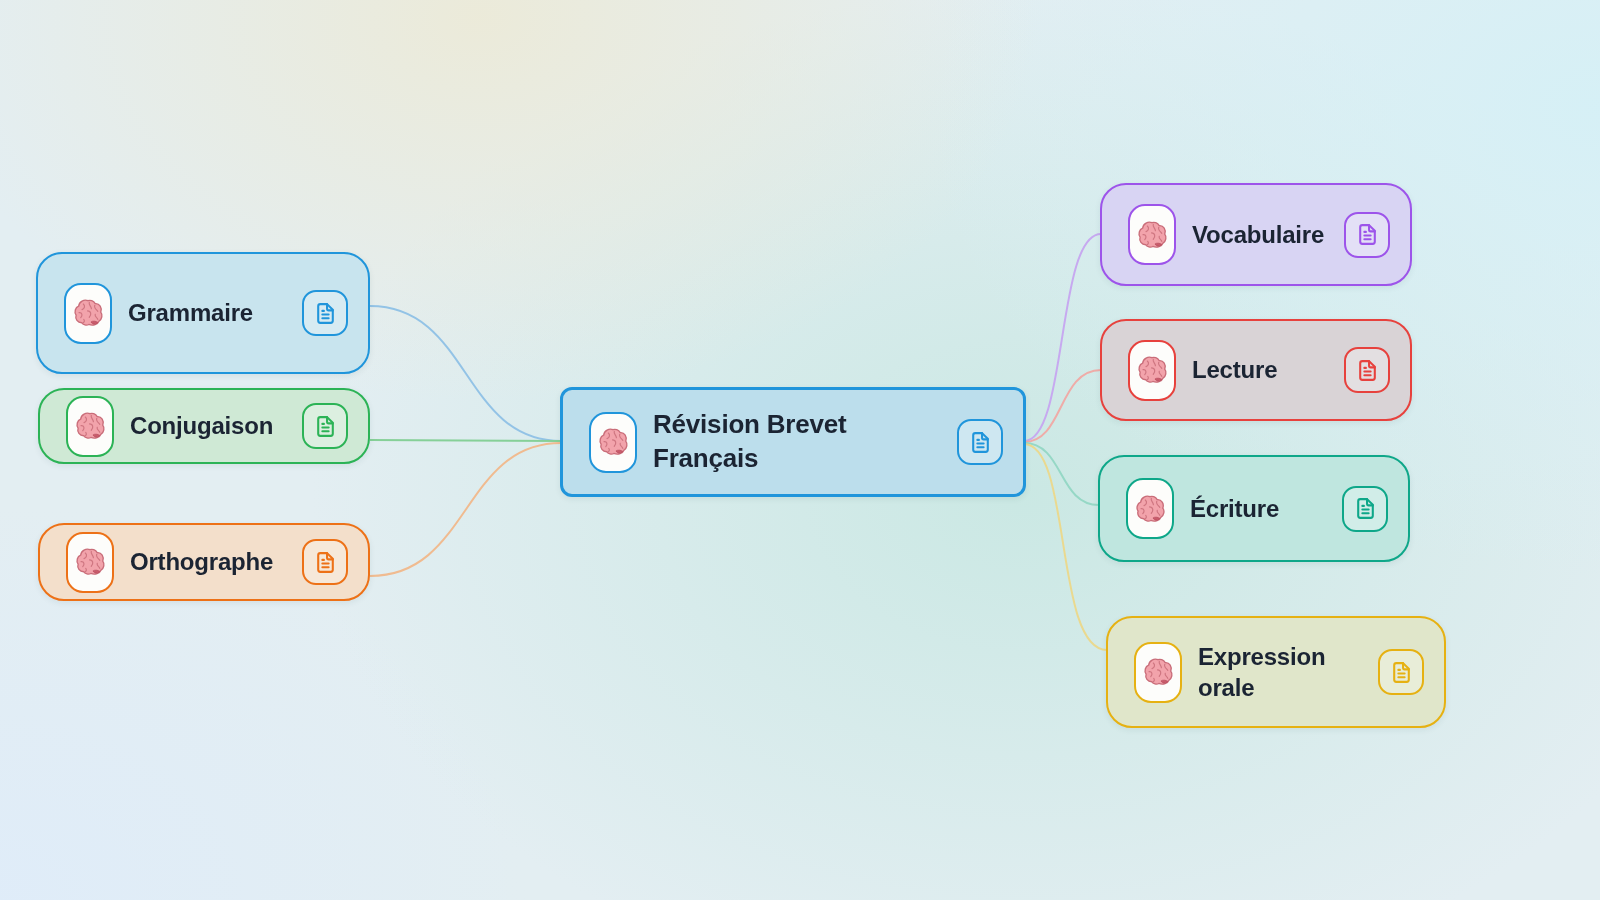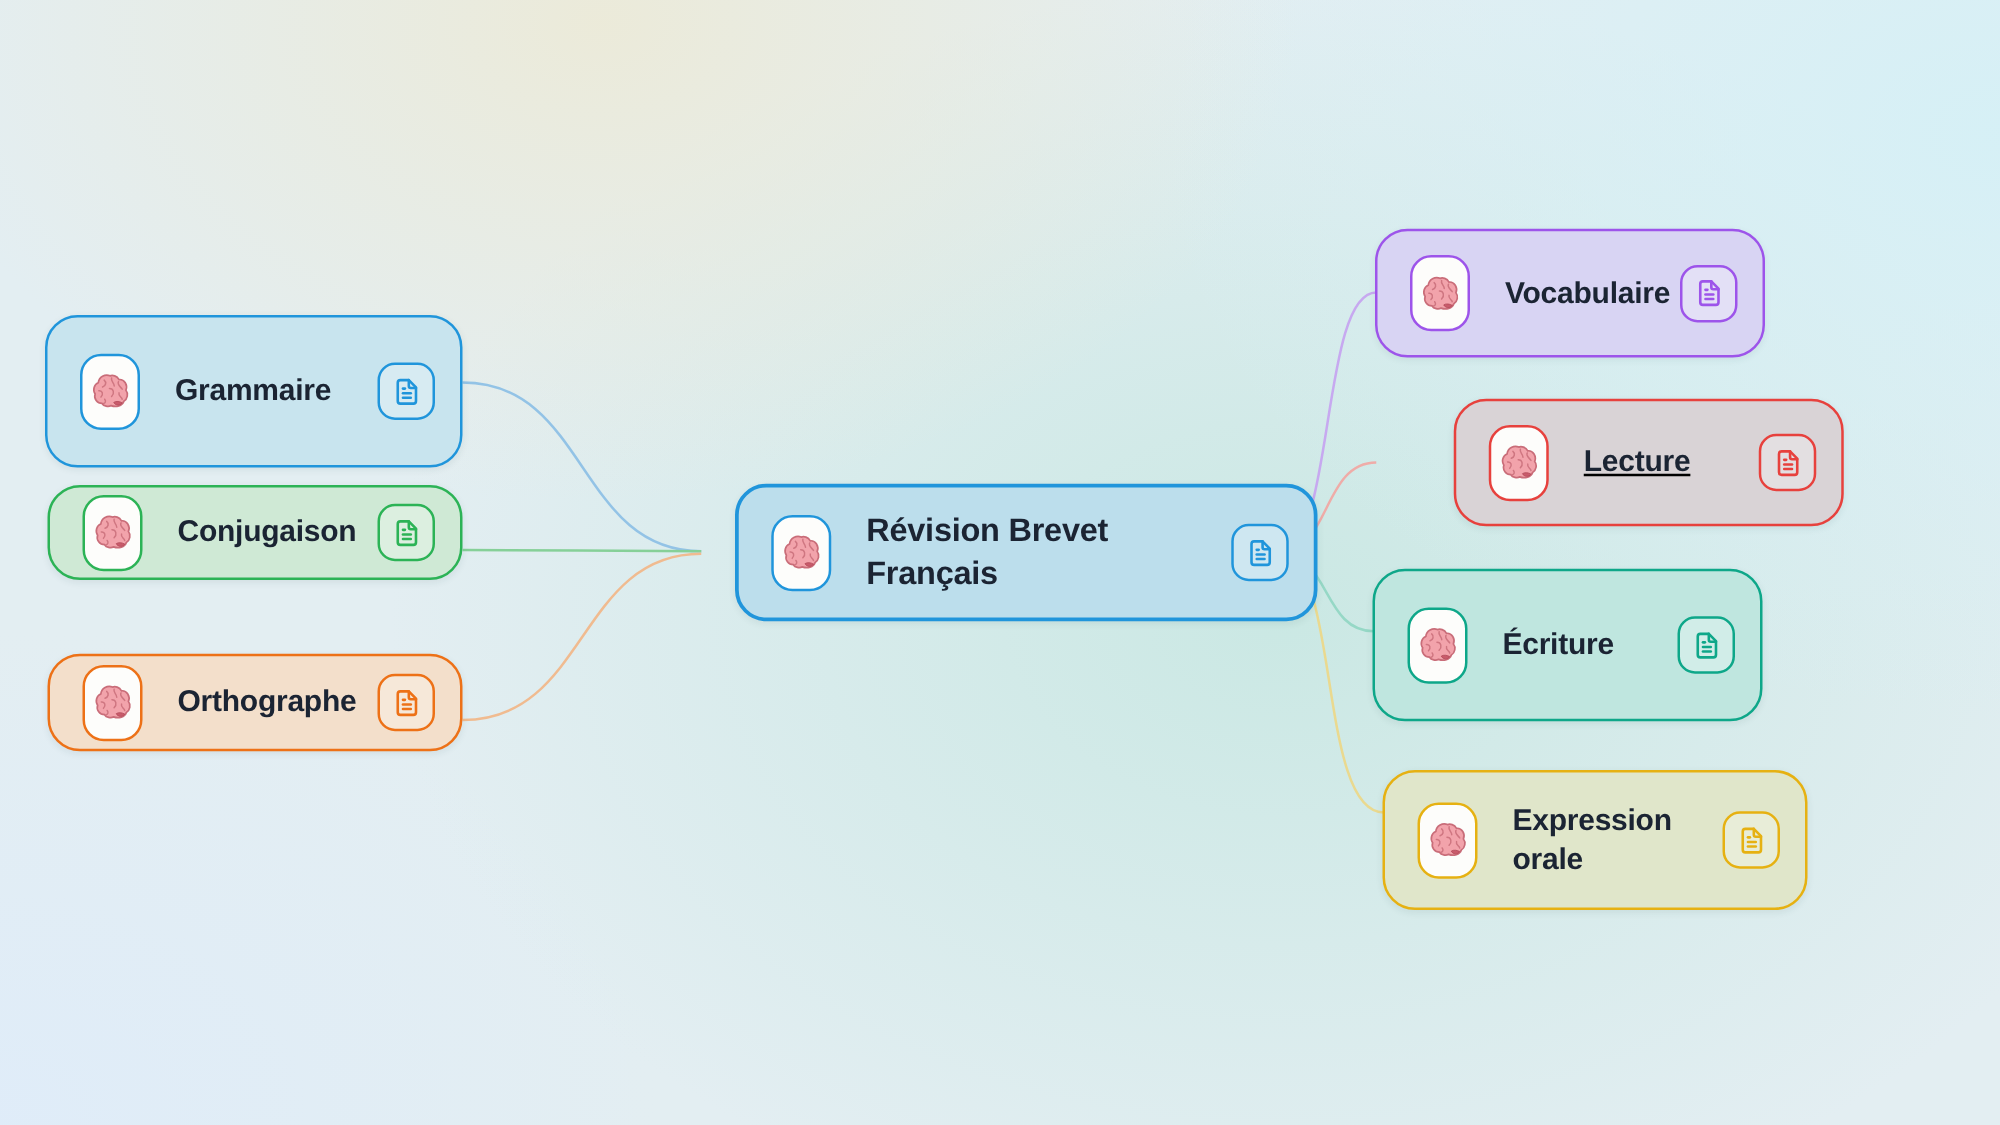--- a/index.html
+++ b/index.html
@@ -12,36 +12,36 @@
     background-color:#e3eef2;
     background-image:
       radial-gradient(900px 620px at 30% 2%,  rgba(236,234,216,0.95), rgba(236,234,216,0) 62%),
       radial-gradient(1050px 720px at 100% 12%, rgba(213,240,246,0.95), rgba(213,240,246,0) 65%),
       radial-gradient(1150px 820px at 64% 55%, rgba(198,231,225,0.85), rgba(198,231,225,0) 62%),
       radial-gradient(850px 640px at 0% 100%,  rgba(223,236,249,0.95), rgba(223,236,249,0) 62%);
   }
   svg.links{position:absolute;left:0;top:0;z-index:1;}
   .node{
     position:absolute;z-index:2;box-sizing:border-box;
-    display:flex;align-items:center;gap:28px;
+    display:flex;align-items:center;gap:16px;
     padding:0 20px 0 26px;
     border:2.5px solid var(--border,#888);
     background:var(--fill,#eee);
     border-radius:26px;
     box-shadow:0 2px 6px rgba(25,60,70,0.08);
     cursor:pointer;
   }
   .node .label{
     flex:1;min-width:0;
     font-weight:bold;font-size:24px;line-height:1.3;
     color:var(--text,#1b2433);
     letter-spacing:-0.2px;
   }
   .node.oneline .label{white-space:nowrap;overflow:visible;}
-  .node.root{border-width:3px;border-radius:25px;margin-left:28px;}
+  .node.root{border-width:3px;border-radius:12px;}
   .node.root .label{font-size:26px;}
   .pill{
     flex:none;width:44px;height:57px;border-radius:17px;
     background:#fdfdfb;border:2.5px solid var(--border,#888);
     display:flex;align-items:center;justify-content:center;
   }
   .pill svg{width:34px;height:34px;}
   .docbtn{
     flex:none;width:46px;height:46px;border-radius:14px;
     border:2.5px solid var(--border,#888);
@@ -155,35 +155,35 @@
         </svg>
       </span>
     <span class="label">Vocabulaire</span>
     <button class="docbtn">
         <svg viewBox="0 0 24 24">
           <use href="#doc-glyph"></use>
         </svg>
       </button>
   </div>
 
-  <div class="node oneline" style="left: 1163px; top: 319px; width: 312px; height: 102px; text-decoration: underline; --border: #e7413d; --fill: #d9d3d6; --text: #1b2433;">
+  <div class="node oneline" style="left: 1100px; top: 319px; width: 312px; height: 102px; --border: #e7413d; --fill: #d9d3d6; --text: #1b2433;">
     <span class="pill">
         <svg viewBox="0 0 40 40">
           <use href="#brain-glyph"></use>
         </svg>
       </span>
     <span class="label">Lecture</span>
     <button class="docbtn">
         <svg viewBox="0 0 24 24">
           <use href="#doc-glyph"></use>
         </svg>
       </button>
   </div>
 
-  <div class="node oneline" style="left: 1098px; top: 455px; width: 312px; height: 122px; --border: #0ea789; --fill: #bfe6df; --text: #1b2433;">
+  <div class="node oneline" style="left: 1098px; top: 455px; width: 312px; height: 107px; --border: #0ea789; --fill: #bfe6df; --text: #1b2433;">
     <span class="pill">
         <svg viewBox="0 0 40 40">
           <use href="#brain-glyph"></use>
         </svg>
       </span>
     <span class="label">Écriture</span>
     <button class="docbtn">
         <svg viewBox="0 0 24 24">
           <use href="#doc-glyph"></use>
         </svg>

